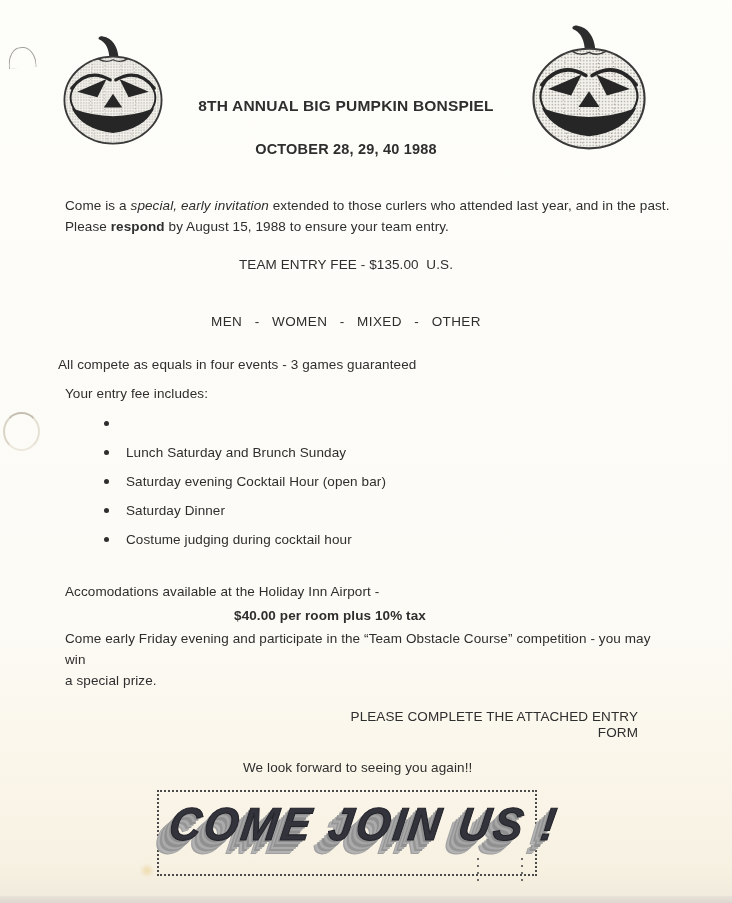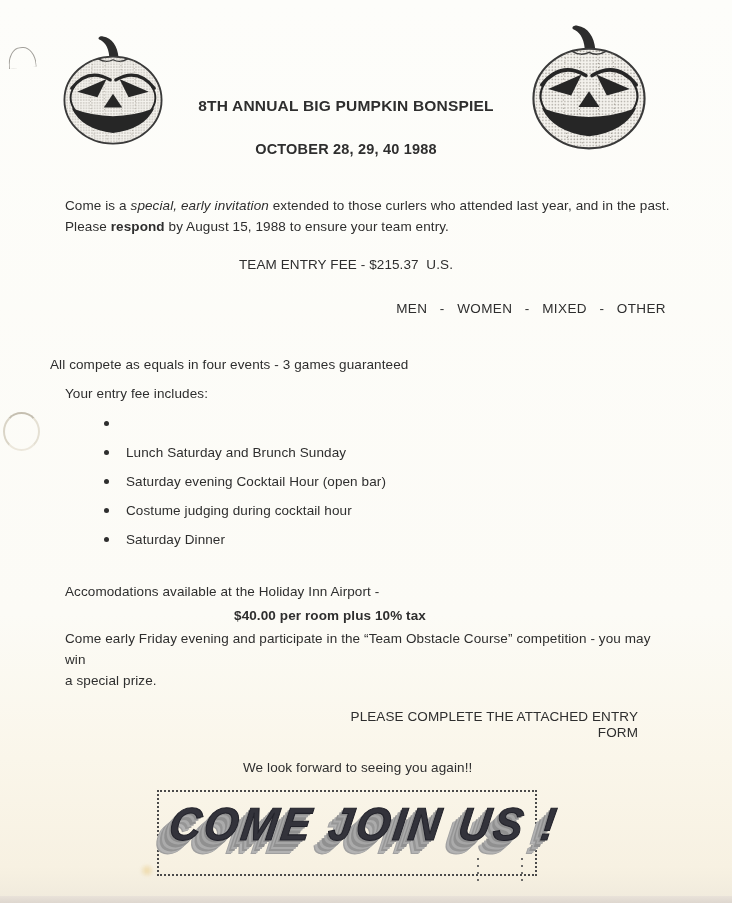--- a/index.html
+++ b/index.html
@@ -15,22 +15,22 @@
   .pre{white-space:pre;}
 
   .title{top:97px;font-size:15.5px;font-weight:700;letter-spacing:.2px;text-align:center;}
   .date{top:141px;font-size:14.5px;font-weight:700;letter-spacing:.2px;}
 
   .intro{left:65px;top:195px;width:625px;line-height:21px;}
   .intro i{font-style:italic;}
   .intro b{font-weight:700;}
 
   .fee{top:257px;}
-  .divisions{top:301px;letter-spacing:.4px;text-align:right;}
-  .events{left:50px;top:357px;}
+  .divisions{top:314px;letter-spacing:.4px;}
+  .events{left:58px;top:357px;}
   .includes-h{left:65px;top:386px;}
 
   .bullets{left:104px;top:409px;list-style:none;margin:0;padding:0;}
   .bullets li{display:flex;align-items:center;height:29px;}
   .dot{width:5px;height:5px;border-radius:50%;background:#2e2e2e;margin-right:17px;flex:0 0 auto;}
 
   .accom1{left:65px;top:584px;}
   .rate{left:0;width:660px;text-align:center;top:608px;font-weight:bold;}
   .come-early{left:65px;top:628px;width:600px;line-height:21px;}
 
@@ -122,45 +122,45 @@
 </div>
 
 <div class="abs ctr title">8TH ANNUAL BIG PUMPKIN BONSPIEL</div>
 <div class="abs ctr date">OCTOBER 28, 29, 40 1988</div>
 
 <div class="abs intro body-text">
   <span>Come is a </span><i>special, early invitation</i><span> extended to those curlers who attended last year, and in the past.</span><br>
   <span>Please </span><b>respond</b><span> by August 15, 1988 to ensure your team entry.</span>
 </div>
 
-<div class="abs ctr fee body-text pre">TEAM ENTRY FEE - $215.37  U.S.</div>
+<div class="abs ctr fee body-text pre">TEAM ENTRY FEE - $135.00  U.S.</div>
 <div class="abs ctr divisions body-text pre">MEN   -   WOMEN   -   MIXED   -   OTHER</div>
 
 <div class="abs events body-text">All compete as equals in four events - 3 games guaranteed</div>
 <div class="abs includes-h body-text">Your entry fee includes:</div>
 
 <ul class="abs bullets body-text">
   <li>
       <span class="dot"></span>
     </li>
   <li>
       <span class="dot"></span>
       <span>Lunch Saturday and Brunch Sunday</span>
     </li>
   <li>
       <span class="dot"></span>
       <span>Saturday evening Cocktail Hour (open bar)</span>
     </li>
   <li>
       <span class="dot"></span>
-      <span>Costume judging during cocktail hour</span>
+      <span>Saturday Dinner</span>
     </li>
   <li>
       <span class="dot"></span>
-      <span>Saturday Dinner</span>
+      <span>Costume judging during cocktail hour</span>
     </li>
 </ul>
 
 <div class="abs accom1 body-text">Accomodations available at the Holiday Inn Airport -</div>
 <div class="abs rate body-text">$40.00 per room plus 10% tax</div>
 <div class="abs come-early body-text">
   <span>Come early Friday evening and participate in the “Team Obstacle Course” competition - you may win</span><br>
   <span>a special prize.</span>
 </div>
 

